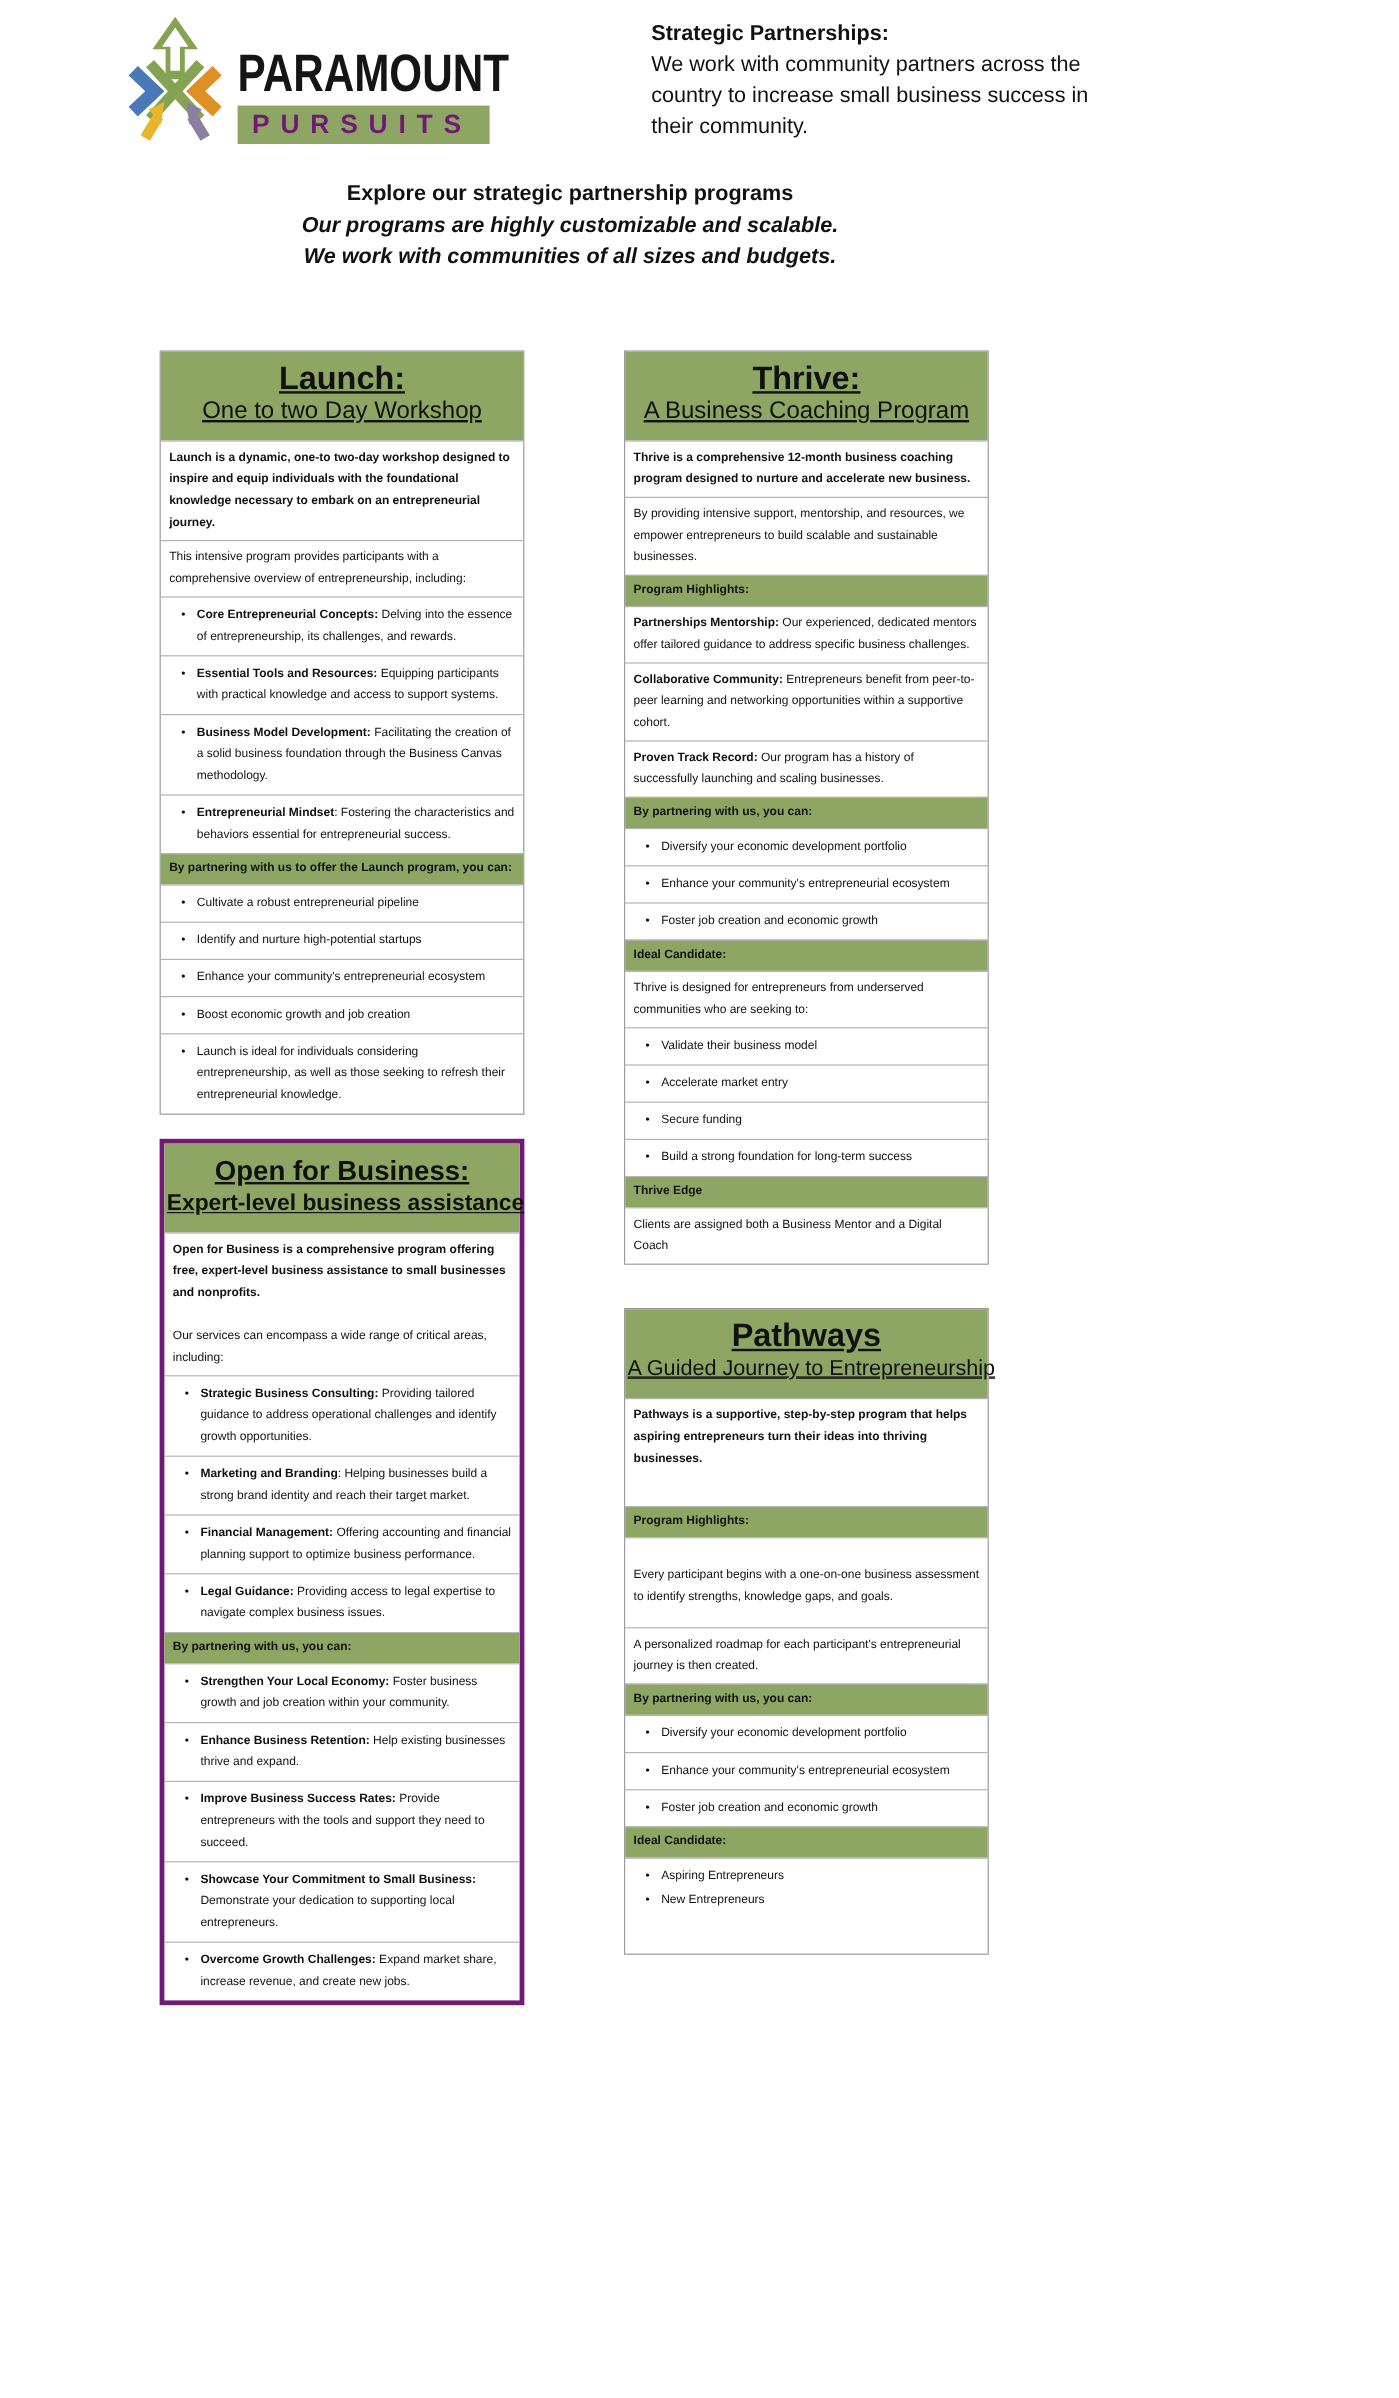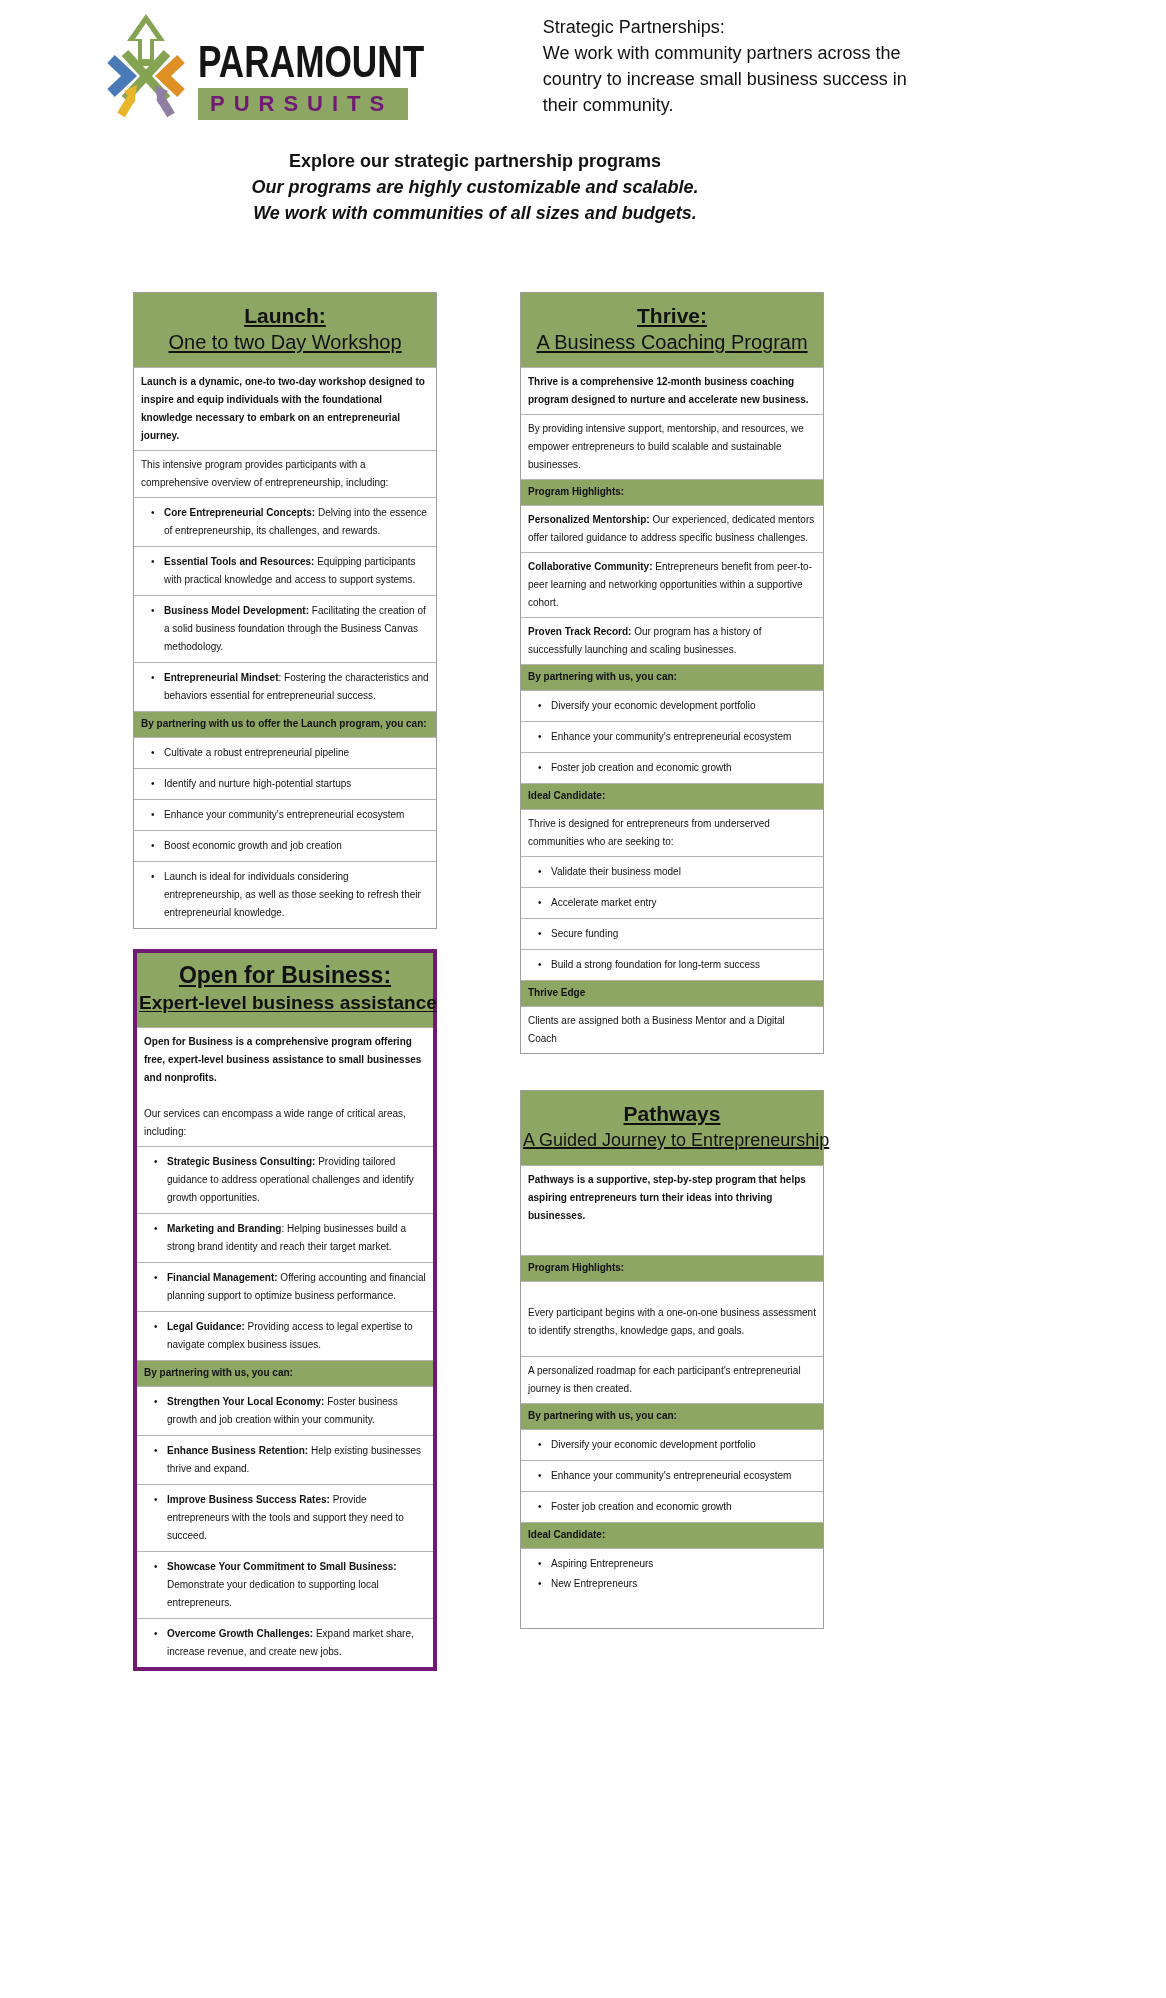--- a/index.html
+++ b/index.html
@@ -20,38 +20,38 @@
     font-size: 44px; font-weight: bold; letter-spacing: 0px;
     transform: scaleX(0.80); transform-origin: left top;
     color: #151515; line-height: 1; white-space: nowrap;
   }
   .brand-bottom {
     margin-top: 4px; background: #8da663; color: #701a75;
     font-size: 22px; letter-spacing: 9px; padding: 3px 2px 3px 12px;
     width: 210px; white-space: nowrap; font-weight: 700;
   }
   .intro-block { margin-left: 62px; padding-top: 0px; width: 372px; }
-  .intro-heading { font-size: 18px; font-weight: normal; line-height: 26px; }
+  .intro-heading { font-size: 18px; font-weight: bold; line-height: 26px; }
   .intro-body { font-size: 18px; line-height: 26px; }
 
   .center-heads { margin-top: 28px; width: 950px; text-align: center; }
   .explore { font-size: 18px; font-weight: bold; line-height: 26px; }
   .tag { font-size: 18px; font-weight: bold; font-style: italic; line-height: 26px; }
 
   
   .columns { display: flex; margin-left: 133px; margin-top: 66px; gap: 83px; align-items: flex-start; }
   .col { width: 304px; display: flex; flex-direction: column; }
 
   .tbl { width: 304px; border: 1px solid #9d9d9d; background: #fff; }
   .tbl.dark { border: 4px solid #701a75; }
   .tbl + .tbl { margin-top: 20px; }
   .col-right .tbl + .tbl { margin-top: 36px; }
 
   .tbl-head { background: #8da663; text-align: center; padding: 9px 2px 11px 2px; }
-  .t1 { font-size: 21px; font-weight: bold; line-height: 27px; }
+  .t1 { font-size: 27px; font-weight: bold; line-height: 27px; }
   .t2 { font-size: 20px; line-height: 27px; white-space: nowrap; }
   .t1 .u, .t2 .u { text-decoration: underline; text-underline-offset: 2px; }
   .t2.boldline { font-weight: bold; font-size: 19px; }
   .t2.tight { font-size: 18px; text-decoration: underline; }
   .t1.big { font-size: 23px; }
 
   .row { border-top: 1px solid #b3b3b3; padding: 5px 7px; font-size: 10px; line-height: 18px; }
   .row.bold { font-weight: bold; }
   .row.sub { background: #8da663; font-weight: bold; padding: 3px 7px 4px 7px; }
   .row.gap-b { padding-bottom: 30px; }
@@ -226,21 +226,21 @@
     <div class="col col-right">
 
       <section class="tbl">
         <div class="tbl-head">
           <div class="t1"><span class="u">Thrive:</span></div>
           <div class="t2"><span class="u">A Business Coaching Program</span></div>
         </div>
         <div class="row bold">Thrive is a comprehensive 12-month business coaching program designed to nurture and accelerate new business.</div>
         <div class="row">By providing intensive support, mentorship, and resources, we empower entrepreneurs to build scalable and sustainable businesses.</div>
         <div class="row sub">Program Highlights:</div>
-        <div class="row"><b>Personalized Mentorship:</b><span> Our experienced, dedicated mentors offer tailored guidance to address specific business challenges.</span></div>
+        <div class="row"><b>Partnerships Mentorship:</b><span> Our experienced, dedicated mentors offer tailored guidance to address specific business challenges.</span></div>
         <div class="row"><b>Collaborative Community:</b><span> Entrepreneurs benefit from peer-to-peer learning and networking opportunities within a supportive cohort.</span></div>
         <div class="row"><b>Proven Track Record:</b><span> Our program has a history of successfully launching and scaling businesses.</span></div>
         <div class="row sub">By partnering with us, you can:</div>
         <div class="row">
           <ul class="bl">
               <li><span>Diversify your economic development portfolio</span></li>
             </ul>
         </div>
         <div class="row">
           <ul class="bl">

